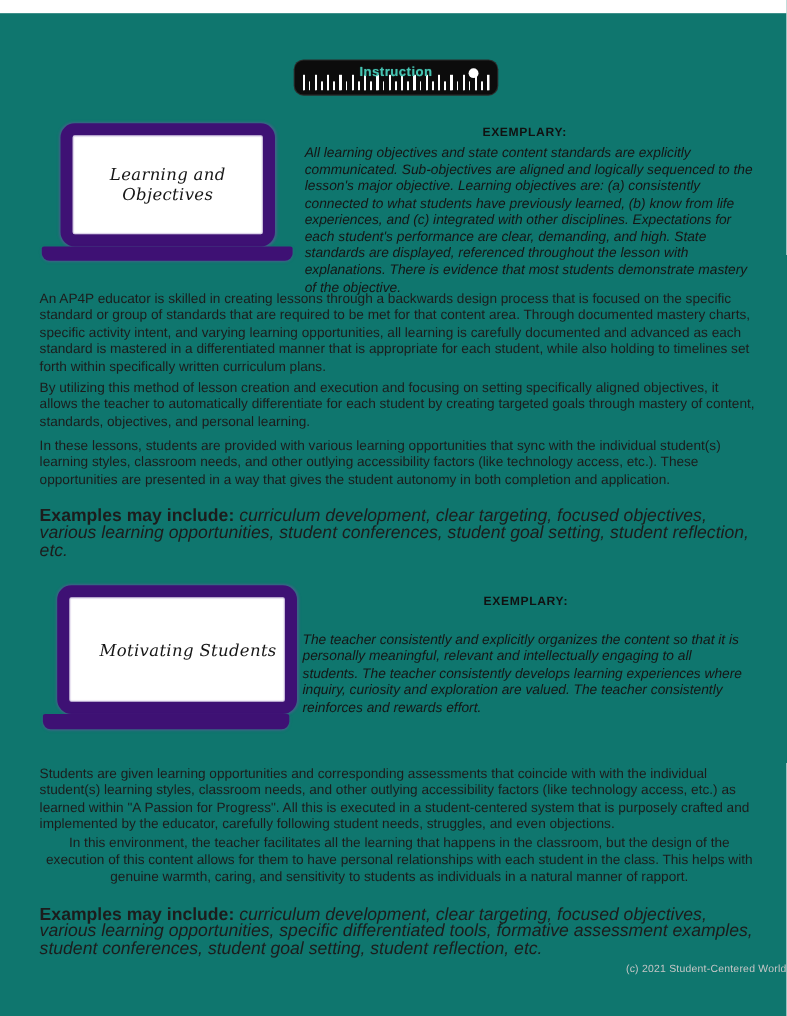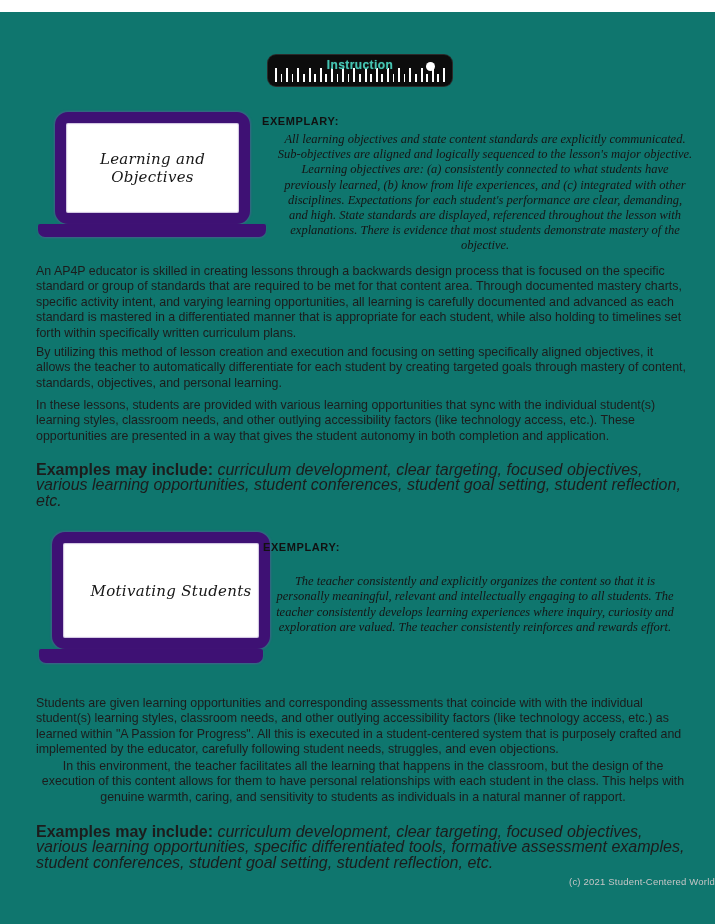--- a/index.html
+++ b/index.html
@@ -68,29 +68,30 @@
   .laptop-1{left:55px;top:100px;}
   .laptop-1 .screen{width:173px;height:90px;}
   .laptop-1 .base{left:-17px;top:112px;width:228px;height:13px;}
   .laptop-2{left:52px;top:520px;}
   .laptop-2 .screen{width:176px;height:95px;padding-left:20px;}
   .laptop-2 .base{left:-13px;top:117px;width:224px;height:14px;}
 
   
   .exemplary-heading{
     position:absolute;
+    text-align:center;
     font-size:11px;font-weight:bold;letter-spacing:.6px;
     color:#111111;
   }
   .eh-1{left:262px;top:103px;width:430px;}
   .eh-2{left:263px;top:529px;width:430px;}
   .exemplary-text{
     position:absolute;
-    text-align:center;
-    font-family:Liberation Serif, serif;
+    text-align:left;
+    font-family:Liberation Sans, sans-serif;
     font-style:italic;
     font-size:12.5px;line-height:15.2px;
     color:#151515;
   }
   .et-1{left:277px;top:120px;width:416px;}
   .et-2{left:275px;top:562px;width:400px;line-height:15.4px;}
 
   
   .body-para{
     position:absolute;left:36px;width:654px;

